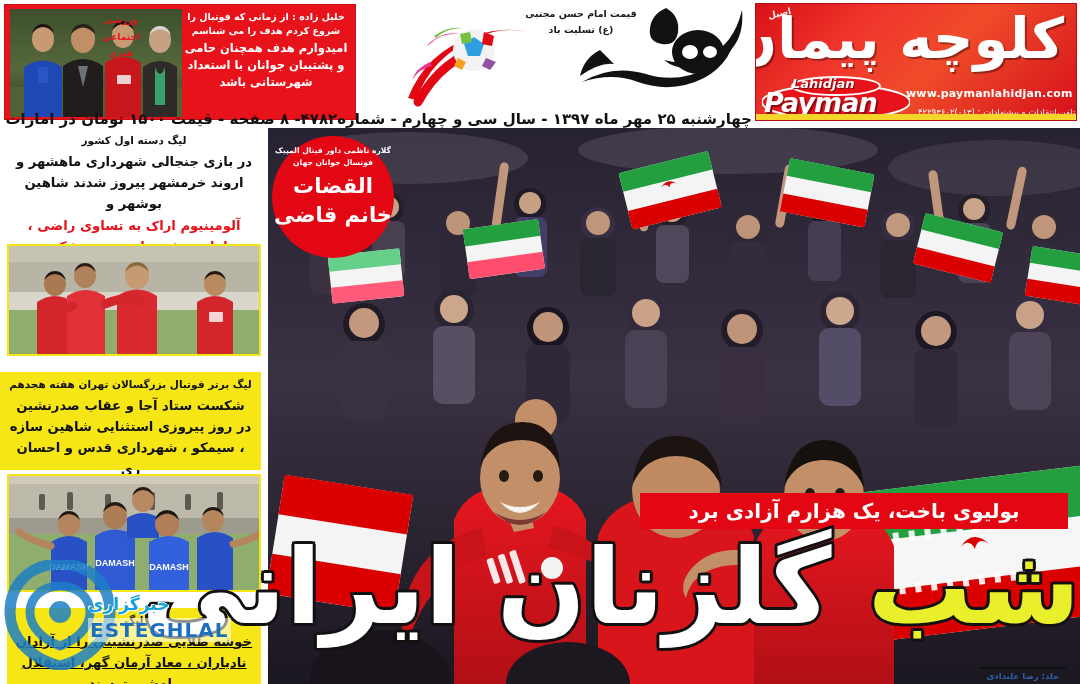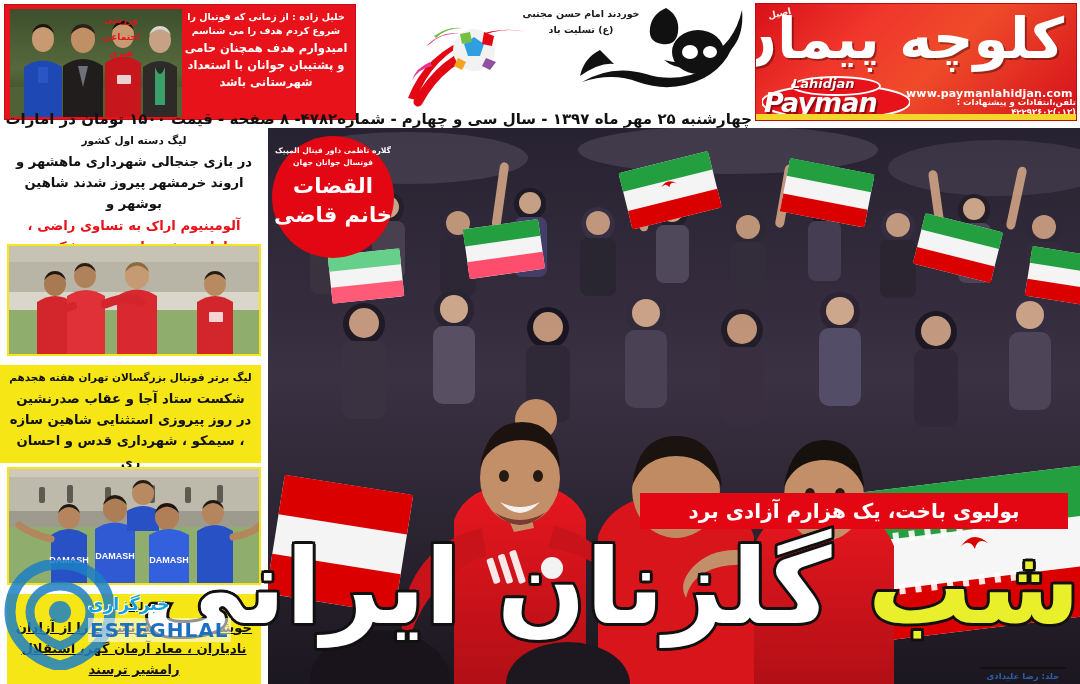--- a/index.html
+++ b/index.html
@@ -191,23 +191,23 @@
     position: absolute;
     left: 150px; bottom: 20px;
     font-size: 11px;
     font-weight: bold;
     color: #ffffff;
     direction: ltr;
     letter-spacing: .2px;
   }
   .ad-phone {
     position: absolute;
-    left: 150px; bottom: 3px;
+    left: 162px; bottom: 3px;
     font-size: 8.5px;
-    font-weight: bold;
+    font-weight: normal;
     color: #ffffff;
     direction: rtl;
   }
   .ad-yellowbar {
     position: absolute;
     left: 0; bottom: 0;
     width: 100%; height: 6px;
     background: #f4d52a;
   }
 
@@ -239,21 +239,21 @@
     color: #111111;
     line-height: 1.62;
   }
   .lc-head-red { color: #e8121a; }
 
   .lc-block-white { background: #ffffff; }
   .lc-block-yellow { background: #f7e616; }
 
   .lc-photo {
     position: relative;
-    margin: 9px 7px;
+    margin: 16px 7px;
     height: 112px;
     overflow: hidden;
     border: 2px solid #f7e616;
     background: #9bb27a;
   }
   .lc-photo.bordered-yellow { border-color: #f7e616; }
 
   
   .watermark {
     position: absolute;
@@ -455,21 +455,21 @@
         <polygon points="84,26 94,30 92,40 82,38" fill="#e30613"></polygon>
         <polygon points="60,28 70,26 72,36 62,38" fill="#73c043"></polygon>
         <polygon points="86,52 96,56 90,64 82,60" fill="#8e52a1"></polygon>
         <polygon points="58,52 66,56 62,64 54,60" fill="#f6a21d"></polygon>
         <path d="M26 40 q16 -16 34 -12 q-18 -2 -30 10z" fill="#e8368f"></path>
         <path d="M34 30 q14 -10 28 -8 q-16 0 -26 10z" fill="#73c043"></path>
         <path d="M30 56 q-14 6 -18 18 q8 -12 20 -14z" fill="#e8368f"></path>
       </svg>
     </div>
 
-    <div class="condolence">خوردند امام حسن مجتبی (ع) تسلیت باد</div>
+    <div class="condolence">قیمت امام حسن مجتبی (ع) تسلیت باد</div>
 
     <div class="paper-title">
       <svg width="180" height="112" viewBox="0 0 180 112">
 
         <path d="M172 10 q-8 34 -34 46 q-22 10 -44 4 q12 10 30 8 q26 -2 40 -22 q10 -14 8 -36z" fill="#111"></path>
         <path d="M168 24 q-4 30 -30 44 q-30 16 -62 6 q-34 -10 -64 8 q30 -10 56 0 q34 12 66 -4 q30 -16 34 -54z" fill="#111"></path>
         <ellipse cx="128" cy="52" rx="26" ry="22" fill="#111"></ellipse>
         <ellipse cx="120" cy="52" rx="8" ry="7" fill="#fff"></ellipse>
         <ellipse cx="140" cy="52" rx="7" ry="6" fill="#fff"></ellipse>
         <path d="M96 8 q-14 6 -16 20 q-2 14 12 16 q14 2 16 -12 q2 -16 -12 -24z" fill="#111"></path>

